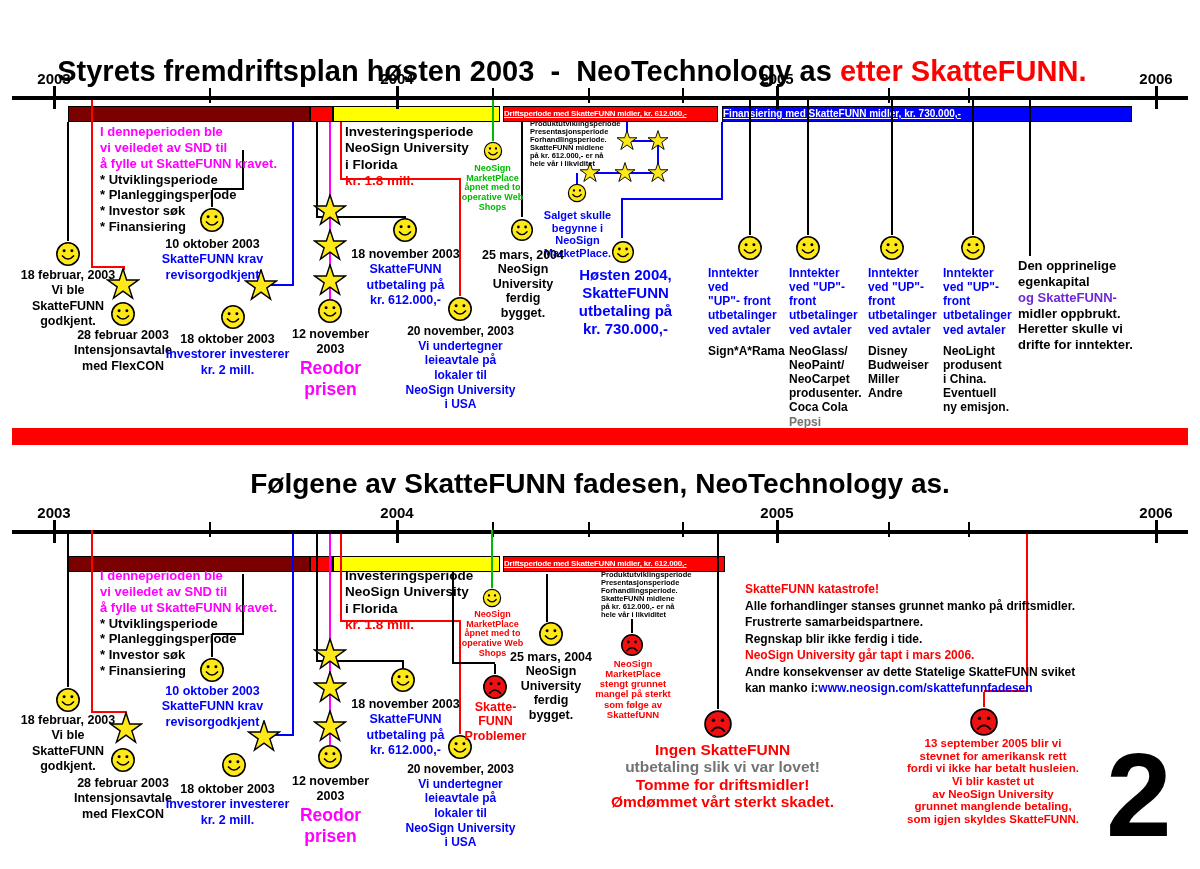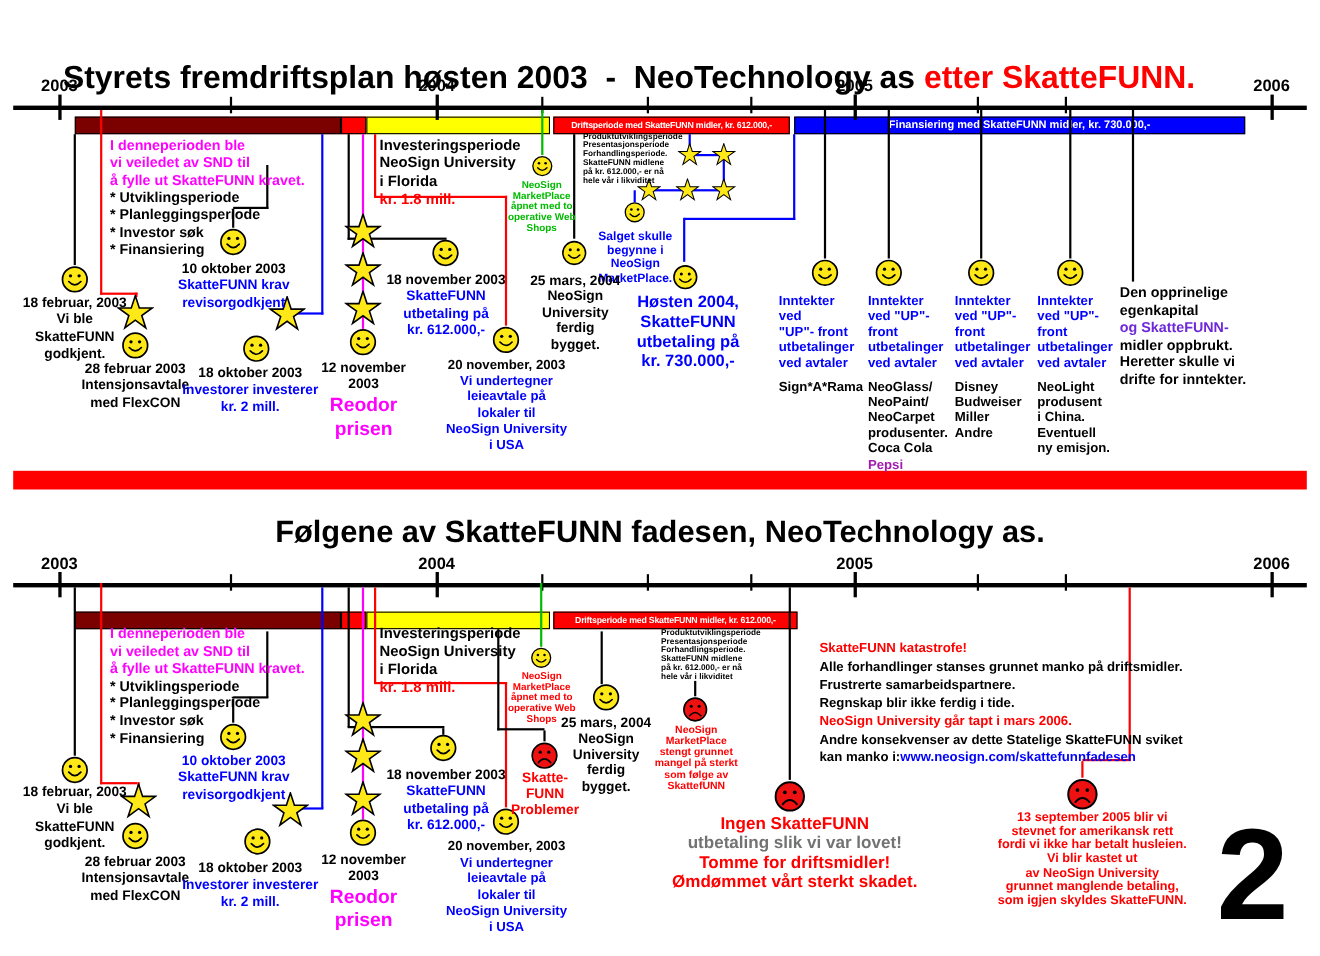--- a/index.html
+++ b/index.html
@@ -1,20 +1,20 @@
 <!DOCTYPE html>
 <html><head>
 <meta charset="utf-8">
 <style>
   html,body{margin:0;padding:0;background:#fff;}
   #canvas{position:relative;width:1200px;height:869px;background:#ffffff;overflow:hidden;
           font-family:"Liberation Sans",sans-serif;font-weight:bold;}
   .title{position:absolute;white-space:pre;color:#000;}
   .bar{position:absolute;height:16px;border:1px solid #000;box-sizing:border-box;}
-  .bar-text{color:#fff;text-align:center;white-space:nowrap;overflow:hidden;}
+  .bar-text{color:#fff;white-space:nowrap;overflow:hidden;text-decoration:underline;}
   .bar-text span{display:block;line-height:14px;}
   .axis-line{position:absolute;background:#000;}
   .tick{position:absolute;background:#000;}
   .year{position:absolute;width:64px;text-align:center;font-size:15px;color:#000;}
   .cline{position:absolute;}
   .icon{position:absolute;}
   .note{position:absolute;line-height:1.22;}
   .note .nl{display:flex;white-space:nowrap;}
   .note.center .nl{justify-content:center;}
   .divider{position:absolute;background:#FF0000;}
@@ -610,21 +610,21 @@
       <div class="nl">
         <span style="color: rgb(0, 0, 0);">NeoCarpet</span>
       </div>
       <div class="nl">
         <span style="color: rgb(0, 0, 0);">produsenter.</span>
       </div>
       <div class="nl">
         <span style="color: rgb(0, 0, 0);">Coca Cola</span>
       </div>
       <div class="nl">
-        <span style="color: #a21caf;">Pepsi</span>
+        <span style="color: #737373;">Pepsi</span>
       </div>
     </div>
     <div class="note left" style="left: 868px; top: 266px; width: 92px; font-size: 12px; text-align: left; line-height: 1.18;">
       <div class="nl">
         <span style="color: rgb(0, 0, 255);">Inntekter</span>
       </div>
       <div class="nl">
         <span style="color: rgb(0, 0, 255);">ved "UP"-</span>
       </div>
       <div class="nl">

